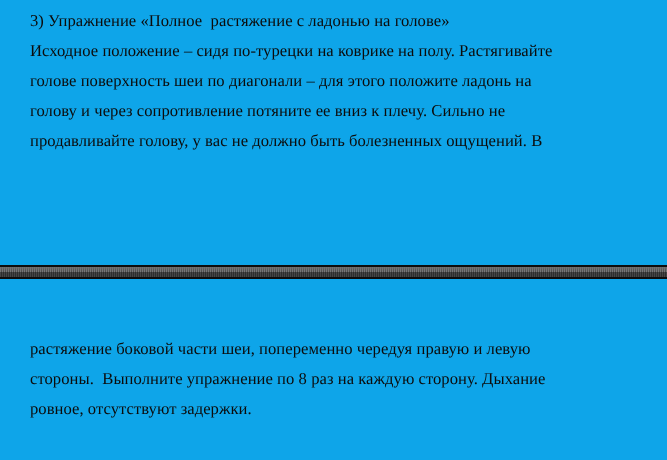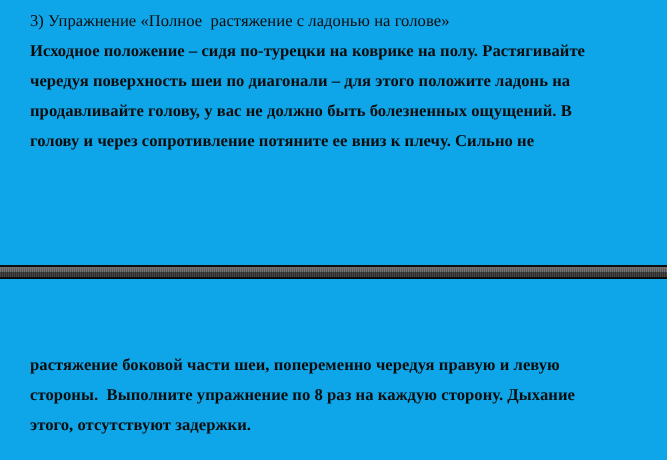--- a/index.html
+++ b/index.html
@@ -30,30 +30,30 @@
     position: absolute;
     left: 30px;
     width: 620px;
   }
 
   .block-top {
     top: 6px;
   }
 
   .block-bottom {
-    top: 350px;
+    top: 334px;
   }
 
   .doc-line {
     font-size: 16.6px;
     line-height: 30px;
     letter-spacing: 0.05px;
     white-space: pre;
     color: #0c0c0c;
-    font-weight: 700;
+    font-weight: 400;
     text-rendering: geometricPrecision;
   }
 
   .doc-line.heading {
     font-weight: 400;
   }
 
   
   .divider {
     position: absolute;
@@ -99,31 +99,31 @@
   }
 </style>
 </head>
 <body>
 
 <div class="page">
 
   <div class="text-block block-top">
     <div class="doc-line heading">3) Упражнение «Полное  растяжение с ладонью на голове»</div>
     <div class="doc-line">Исходное положение – сидя по-турецки на коврике на полу. Растягивайте</div>
-    <div class="doc-line">чередуя поверхность шеи по диагонали – для этого положите ладонь на</div>
+    <div class="doc-line">голове поверхность шеи по диагонали – для этого положите ладонь на</div>
+    <div class="doc-line">голову и через сопротивление потяните ее вниз к плечу. Сильно не</div>
     <div class="doc-line">продавливайте голову, у вас не должно быть болезненных ощущений. В</div>
-    <div class="doc-line">голову и через сопротивление потяните ее вниз к плечу. Сильно не</div>
   </div>
 
   <div class="divider">
     <div class="edge-top"></div>
     <div class="band-fill"></div>
     <div class="band-sheen"></div>
     <div class="edge-bottom"></div>
   </div>
 
   <div class="text-block block-bottom">
     <div class="doc-line">растяжение боковой части шеи, попеременно чередуя правую и левую</div>
     <div class="doc-line">стороны.  Выполните упражнение по 8 раз на каждую сторону. Дыхание</div>
-    <div class="doc-line">этого, отсутствуют задержки.</div>
+    <div class="doc-line">ровное, отсутствуют задержки.</div>
   </div>
 
 </div>
 
 </body></html>

